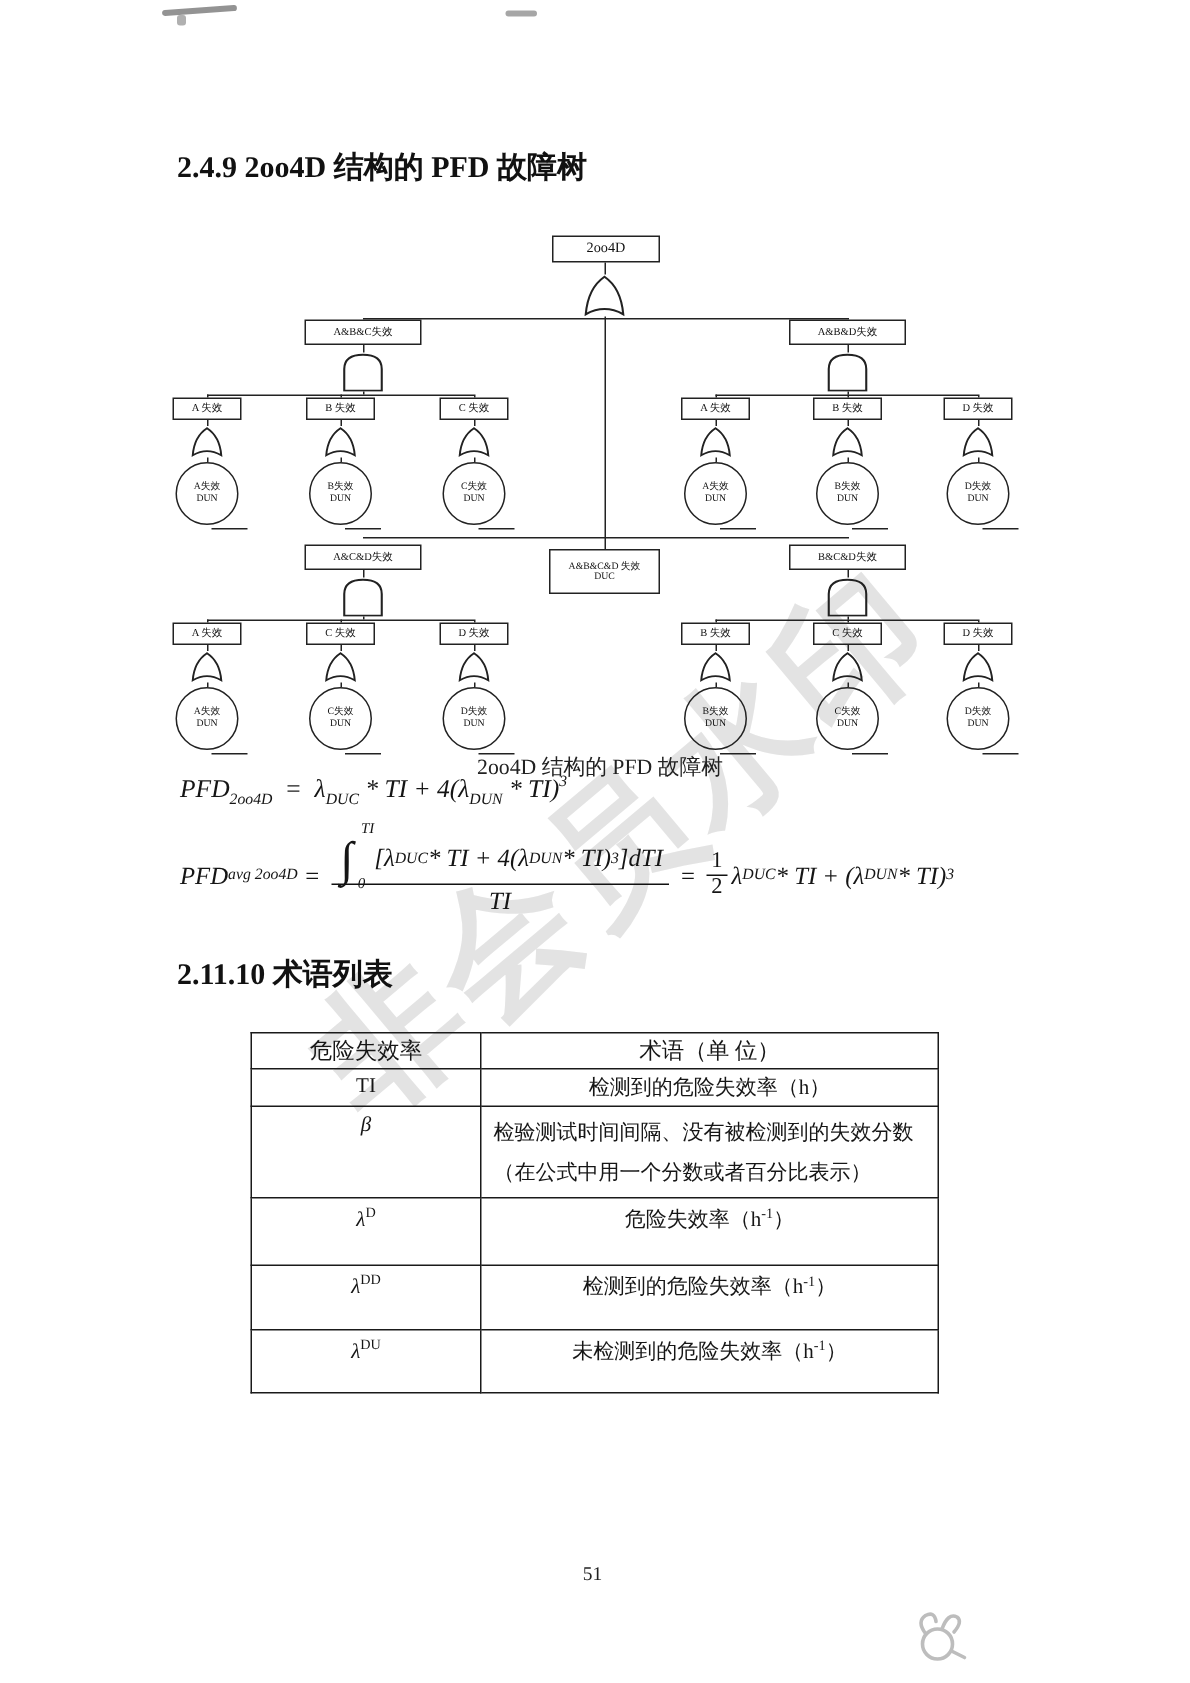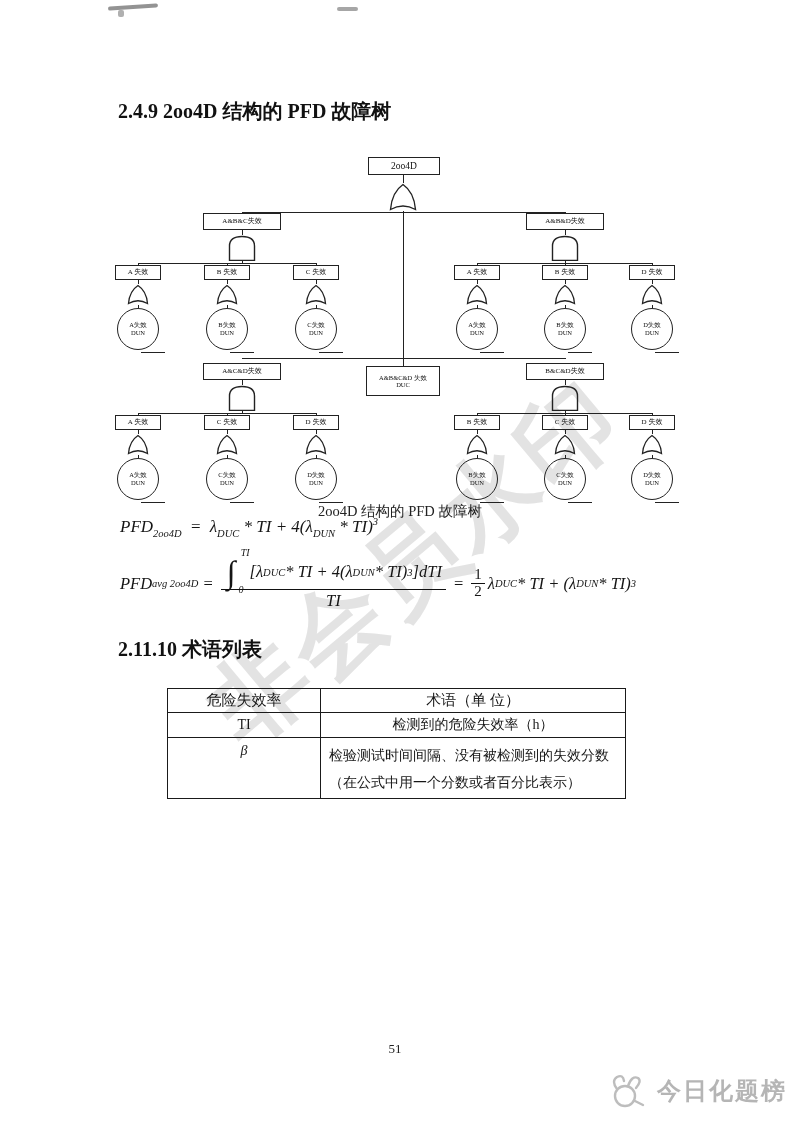--- a/index.html
+++ b/index.html
@@ -328,26 +328,37 @@
   </thead>
   <tbody id="terms-tbody">
       <tr style="height: 25px;">
         <td><span>TI</span></td>
         <td><span>检测到的危险失效率（h）</span></td>
       </tr>
       <tr style="height: 51px;">
         <td class="vtop"><span class="it">β</span></td>
         <td class="vtop left"><span>检验测试时间间隔、没有被检测到的失效分数（在公式中用一个分数或者百分比表示）</span></td>
       </tr>
+      <tr style="height: 45px;">
+        <td class="vtop"><span class="it">λ</span><span class="ssup">D</span></td>
+        <td class="vtop"><span>危险失效率（h</span><span class="tsup">-1</span><span>）</span></td>
+      </tr>
+      <tr style="height: 43px;">
+        <td class="vtop"><span class="it">λ</span><span class="ssup">DD</span></td>
+        <td class="vtop"><span>检测到的危险失效率（h</span><span class="tsup">-1</span><span>）</span></td>
+      </tr>
+      <tr style="height: 42px;">
+        <td class="vtop"><span class="it">λ</span><span class="ssup">DU</span></td>
+        <td class="vtop"><span>未检测到的危险失效率（h</span><span class="tsup">-1</span><span>）</span></td>
+      </tr>
     </tbody>
 </table>
 
 <div class="page-number">51</div>
 
 <div class="logo">
   <svg width="44" height="38" viewBox="0 0 44 38" fill="none" stroke="#bdbdbd" stroke-width="2.4" stroke-linecap="round">
     <circle cx="19" cy="24" r="10"></circle>
     <path d="M11 17 Q5 9 11 5 Q17 2 18 9"></path>
     <path d="M22 14 Q26 3 32 6 Q36 9 30 16"></path>
     <path d="M29 29 L37 33"></path>
   </svg>
-  <span class="logo-text">今日化题榜</span>
 </div>
 
 </body></html>

